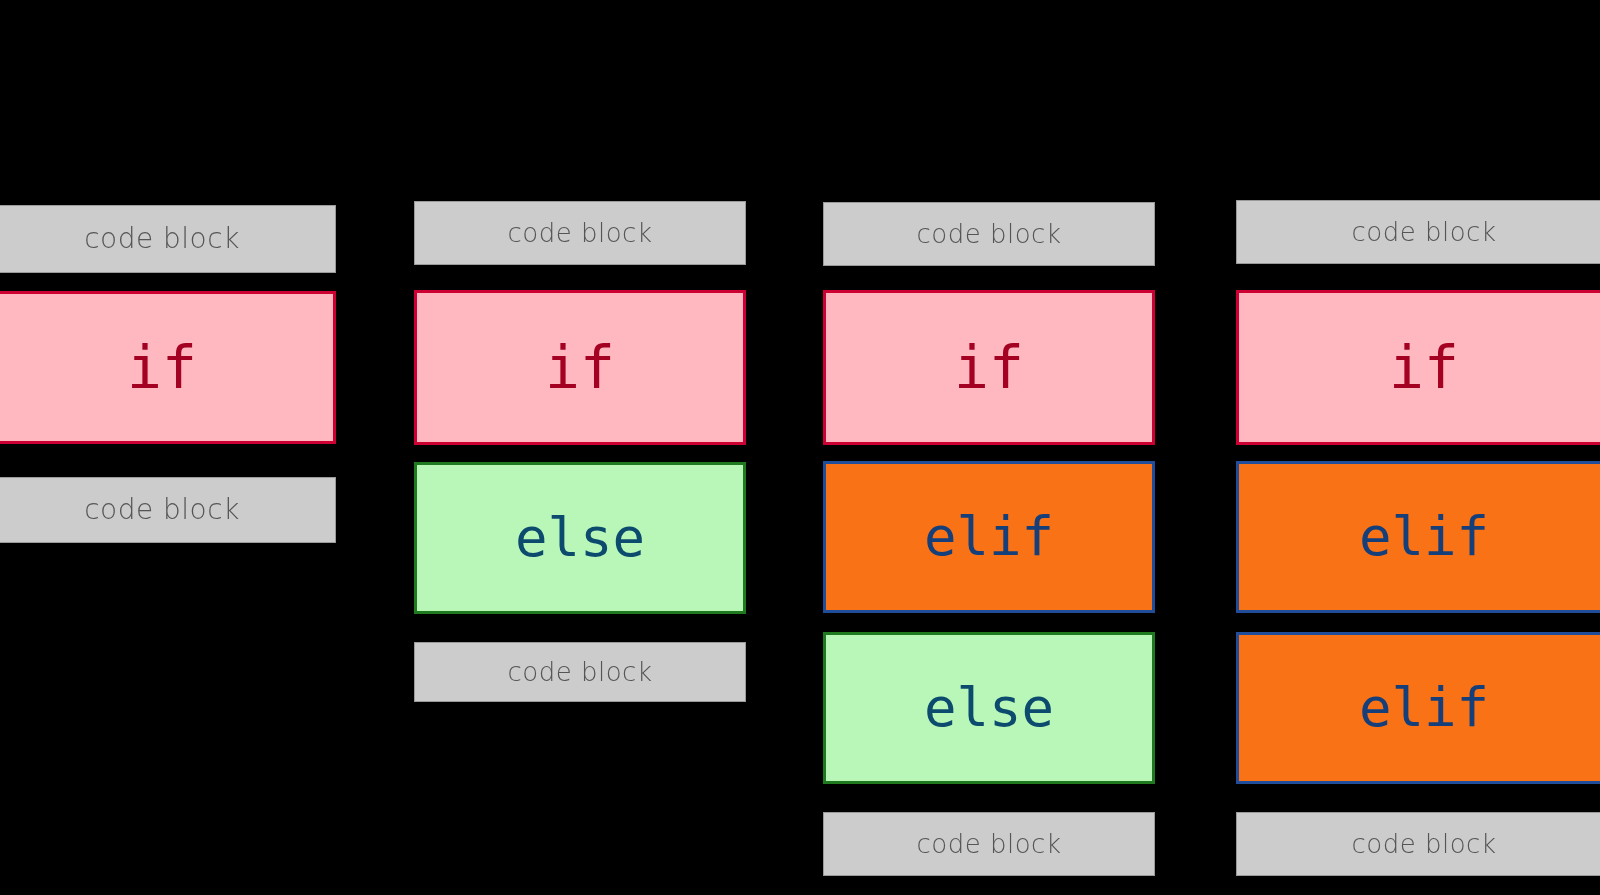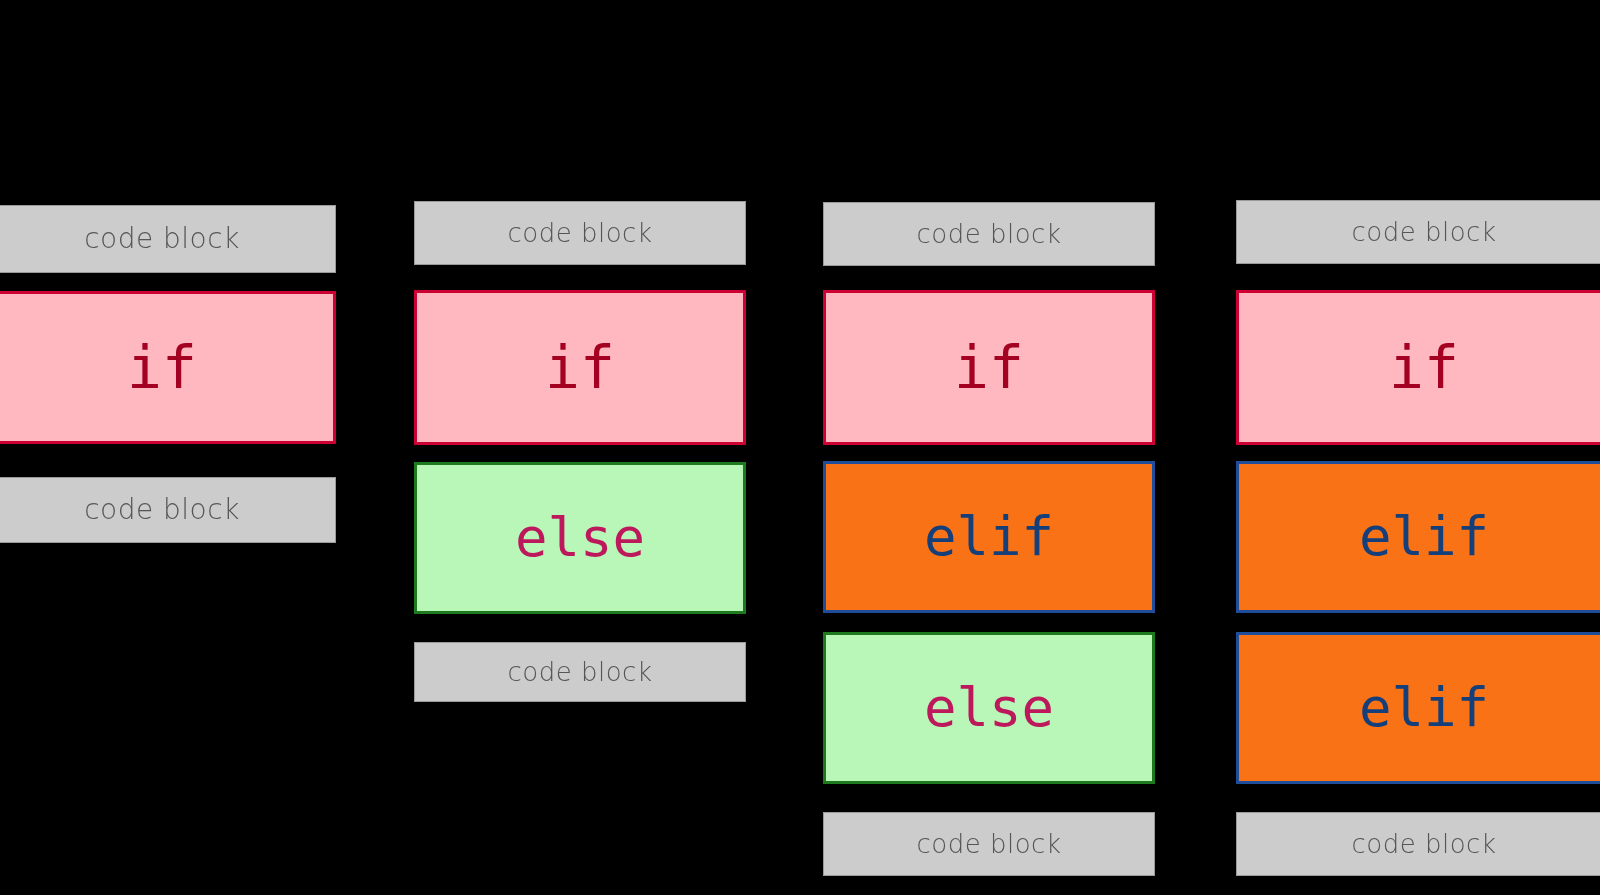--- a/index.html
+++ b/index.html
@@ -57,21 +57,21 @@
 
   .block.kw-if {
     background: #ffb8bf;
     border: 3px solid #cc0033;
     color: #a30022;
   }
 
   .block.kw-else {
     background: #b8f7b8;
     border: 3px solid #1f7a1f;
-    color: #be185d;
+    color: #0c4a6e;
   }
 
   .block.kw-elif {
     background: #f97316;
     border: 3px solid #1f4d99;
     color: #153f7a;
   }
 </style>
 </head>
 <body>

